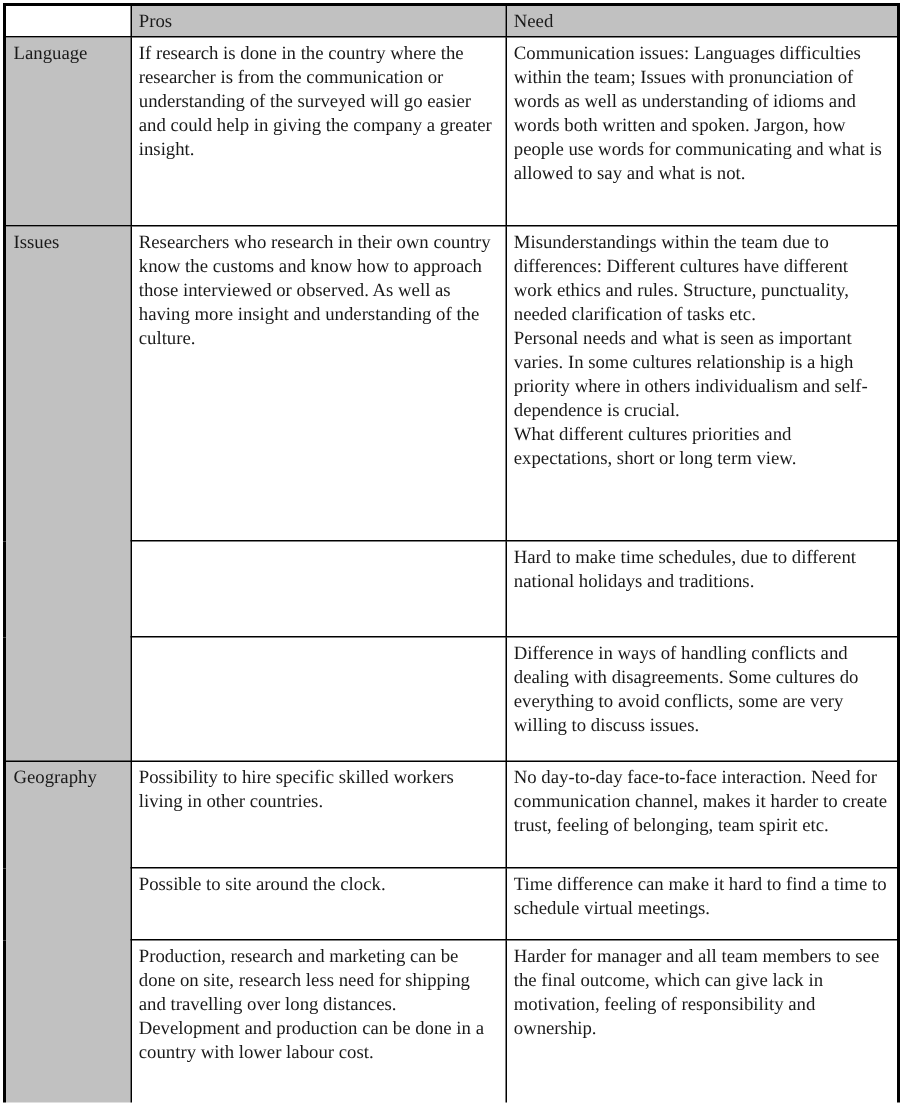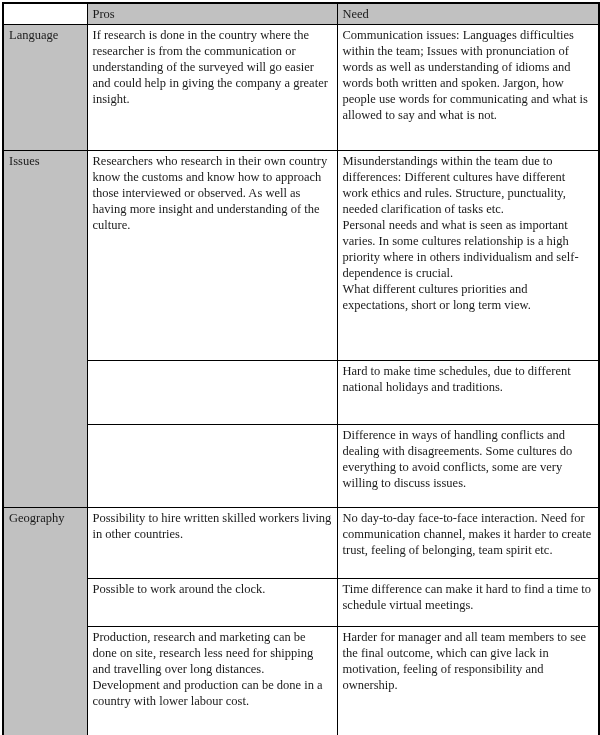--- a/index.html
+++ b/index.html
@@ -80,25 +80,25 @@
       <td></td>
       <td>Hard to make time schedules, due to different national holidays and traditions.</td>
     </tr>
     <tr class="r-cul3">
       <td></td>
       <td>Difference in ways of handling conflicts and dealing with disagreements. Some cultures do everything to avoid conflicts, some are very willing to discuss issues.</td>
     </tr>
 
     <tr class="r-geo1">
       <td class="shaded" rowspan="3">Geography</td>
-      <td>Possibility to hire written skilled workers living in other countries.</td>
+      <td>Possibility to hire specific skilled workers living in other countries.</td>
       <td>No day-to-day face-to-face interaction. Need for communication channel, makes it harder to create trust, feeling of belonging, team spirit etc.</td>
     </tr>
     <tr class="r-geo2">
-      <td>Possible to work around the clock.</td>
+      <td>Possible to site around the clock.</td>
       <td>Time difference can make it hard to find a time to schedule virtual meetings.</td>
     </tr>
     <tr class="r-geo3">
       <td>Production, research and marketing can be done on site, research less need for shipping and travelling over long distances. Development and production can be done in a country with lower labour cost.</td>
       <td>Harder for manager and all team members to see the final outcome, which can give lack in motivation, feeling of responsibility and ownership.</td>
     </tr>
   </tbody>
 </table>
 
 </body></html>

